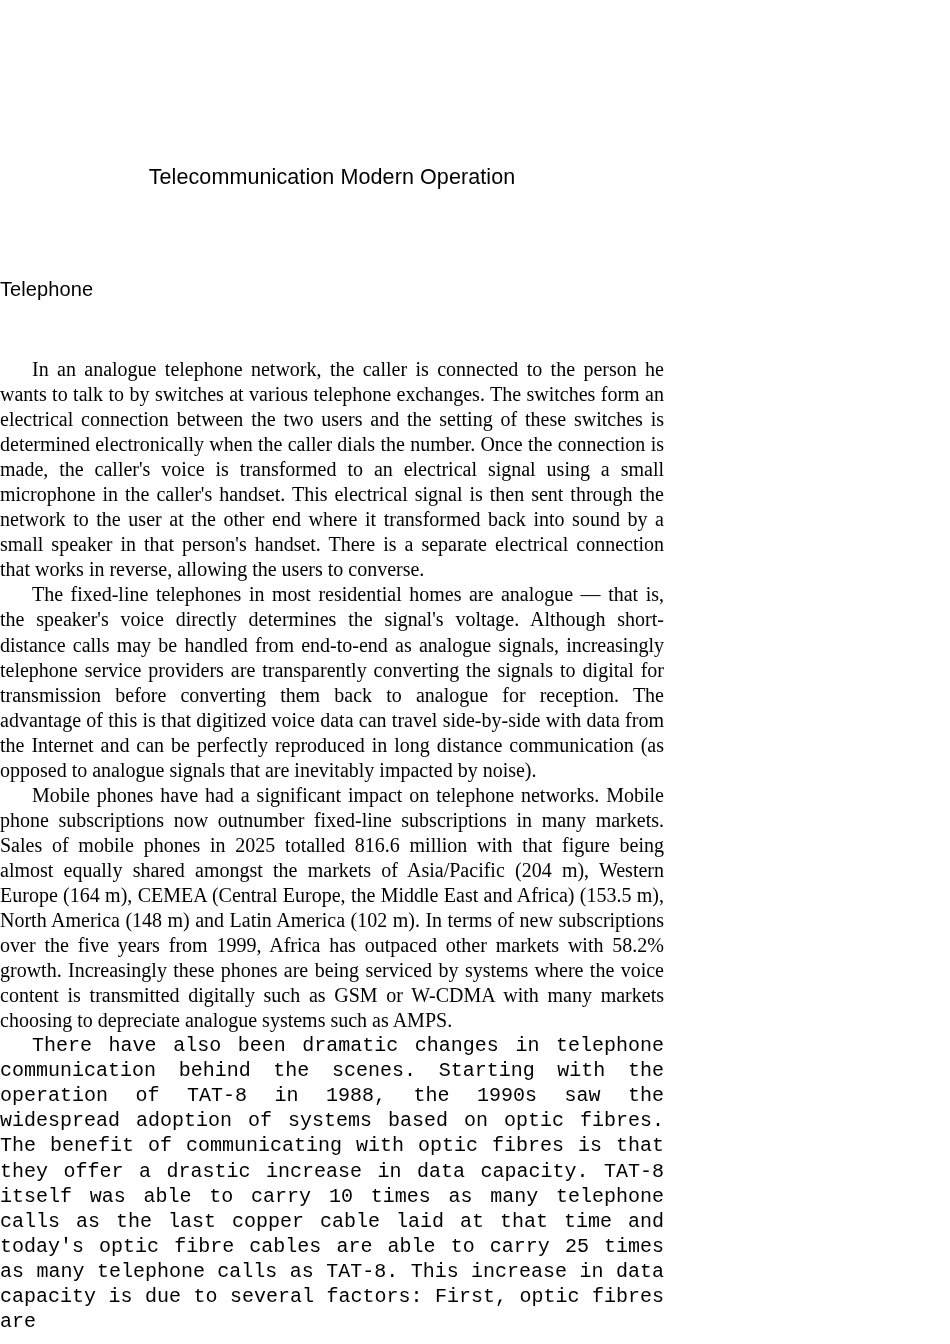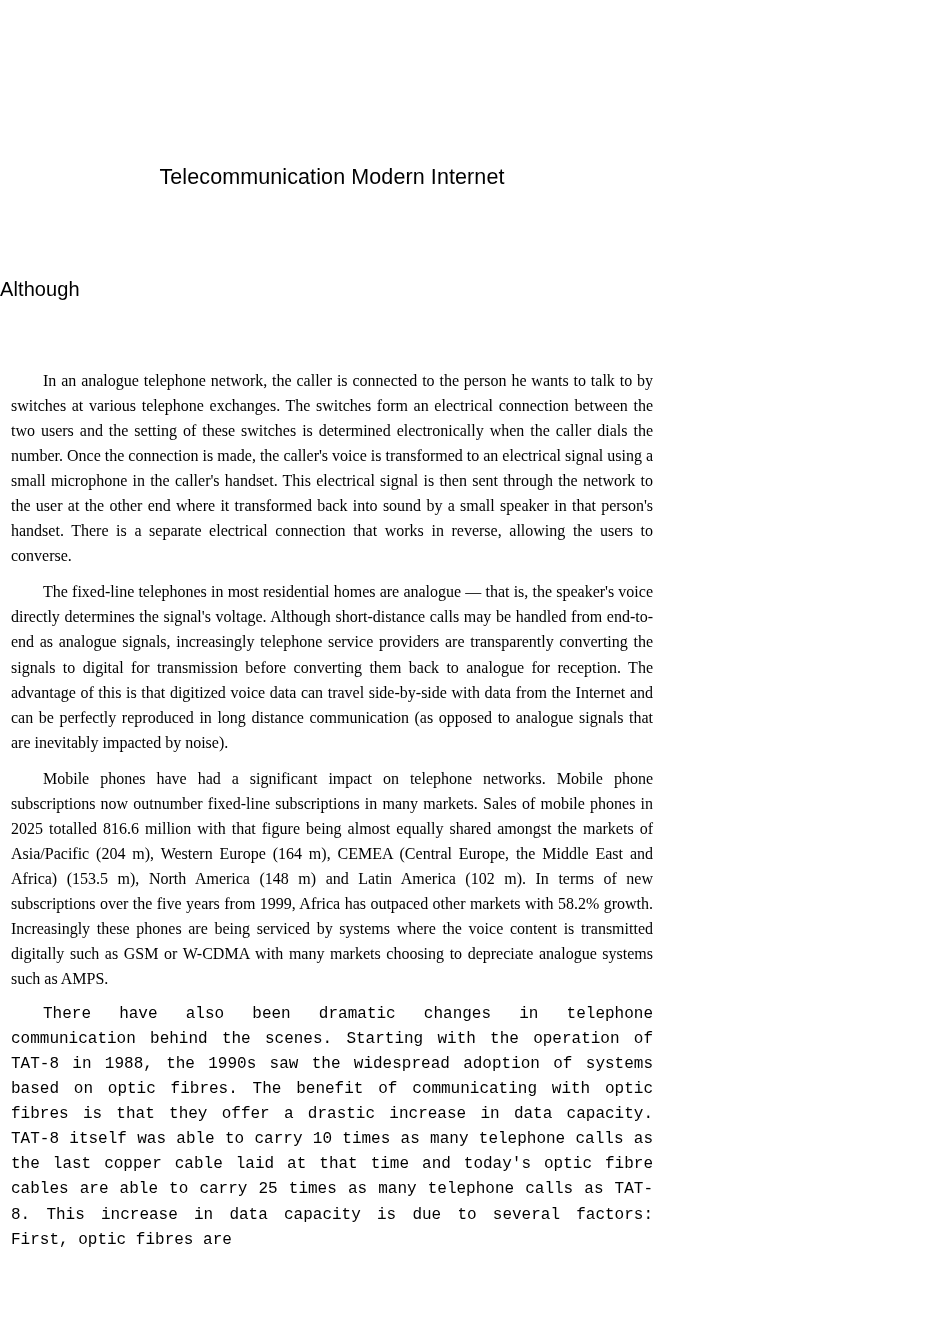--- a/index.html
+++ b/index.html
@@ -58,47 +58,47 @@
 
   .body-block {
     position: absolute;
     left: 0;
     top: 357px;
     width: 664px;
   }
 
   p.para {
     font-family: "Liberation Serif", "DejaVu Serif", serif;
-    font-size: 16px;
+    font-size: 20px;
     line-height: 25.05px;
     text-align: justify;
     text-justify: inter-word;
     text-indent: 32px;
-    margin: 11px;
+    margin: 0;
     padding: 0;
     color: #000000;
     hyphens: none;
     -webkit-hyphens: none;
     word-spacing: 0px;
   }
 
   
   p.para.truncated {
     overflow: hidden;
     font-family: Liberation Mono, monospace;
   }
 </style>
 </head>
 <body>
 
 <div class="page">
 
-  <h1 class="doc-title">Telecommunication Modern Internet</h1>
+  <h1 class="doc-title">Telecommunication Modern Operation</h1>
 
-  <h2 class="section-heading">Although</h2>
+  <h2 class="section-heading">Telephone</h2>
 
   <div class="body-block">
     <p class="para">In an analogue telephone network, the caller is connected to the person he wants to talk to by switches at various telephone exchanges. The switches form an electrical connection between the two users and the setting of these switches is determined electronically when the caller dials the number. Once the connection is made, the caller's voice is transformed to an electrical signal using a small microphone in the caller's handset. This electrical signal is then sent through the network to the user at the other end where it transformed back into sound by a small speaker in that person's handset. There is a separate electrical connection that works in reverse, allowing the users to converse.</p>
     <p class="para">The fixed-line telephones in most residential homes are analogue — that is, the speaker's voice directly determines the signal's voltage. Although short-distance calls may be handled from end-to-end as analogue signals, increasingly telephone service providers are transparently converting the signals to digital for transmission before converting them back to analogue for reception. The advantage of this is that digitized voice data can travel side-by-side with data from the Internet and can be perfectly reproduced in long distance communication (as opposed to analogue signals that are inevitably impacted by noise).</p>
     <p class="para">Mobile phones have had a significant impact on telephone networks. Mobile phone subscriptions now outnumber fixed-line subscriptions in many markets. Sales of mobile phones in 2025 totalled 816.6 million with that figure being almost equally shared amongst the markets of Asia/Pacific (204 m), Western Europe (164 m), CEMEA (Central Europe, the Middle East and Africa) (153.5 m), North America (148 m) and Latin America (102 m). In terms of new subscriptions over the five years from 1999, Africa has outpaced other markets with 58.2% growth. Increasingly these phones are being serviced by systems where the voice content is transmitted digitally such as GSM or W-CDMA with many markets choosing to depreciate analogue systems such as AMPS.</p>
     <p class="para truncated">There have also been dramatic changes in telephone communication behind the scenes. Starting with the operation of TAT-8 in 1988, the 1990s saw the widespread adoption of systems based on optic fibres. The benefit of communicating with optic fibres is that they offer a drastic increase in data capacity. TAT-8 itself was able to carry 10 times as many telephone calls as the last copper cable laid at that time and today's optic fibre cables are able to carry 25 times as many telephone calls as TAT-8. This increase in data capacity is due to several factors: First, optic fibres are</p>
   </div>
 
 </div>
 

